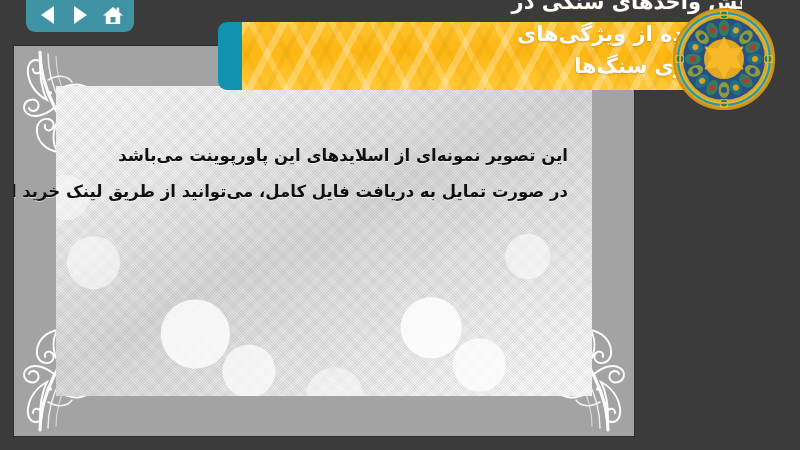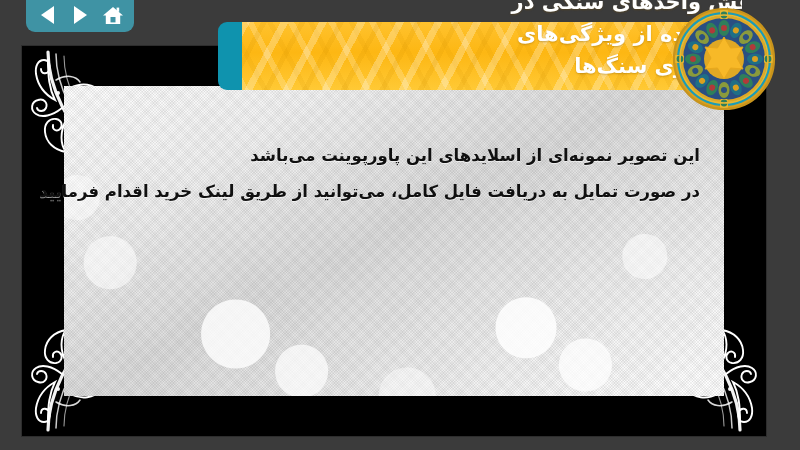--- a/index.html
+++ b/index.html
@@ -8,22 +8,22 @@
     background:#3b3b3b;
     font-family:"DejaVu Sans","Liberation Sans",sans-serif;
     position:relative;
   }
 
   
   #stage{position:absolute;inset:0;background:#3b3b3b;}
 
   
   #slide{
-    position:absolute;left:22px;top:46px;width:744px;height:390px;
-    background:#000000;
+    position:absolute;left:14px;top:46px;width:620px;height:390px;
+    background:#a3a3a3;
     overflow:hidden;
     box-shadow:0 0 0 1px #2d2d2d;
   }
   
   #panel{
     position:absolute;left:42px;top:40px;right:42px;bottom:40px;
     background:
       radial-gradient(circle at 70% 78%, rgba(255,255,255,.85) 0 30px, rgba(255,255,255,0) 31px),
       radial-gradient(circle at 79% 90%, rgba(255,255,255,.75) 0 26px, rgba(255,255,255,0) 27px),
       radial-gradient(circle at 26% 80%, rgba(255,255,255,.80) 0 34px, rgba(255,255,255,0) 35px),

